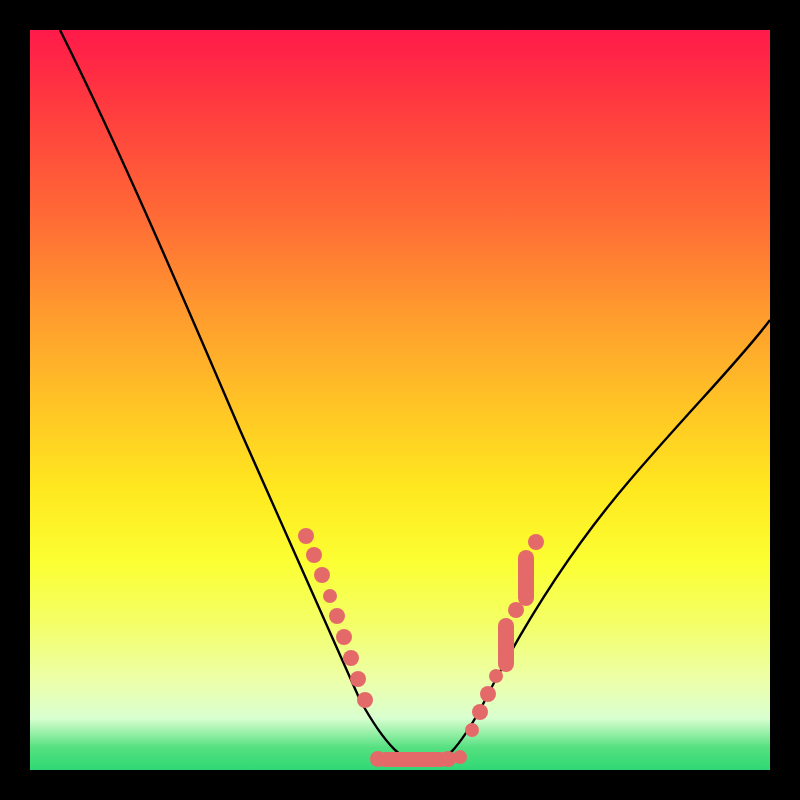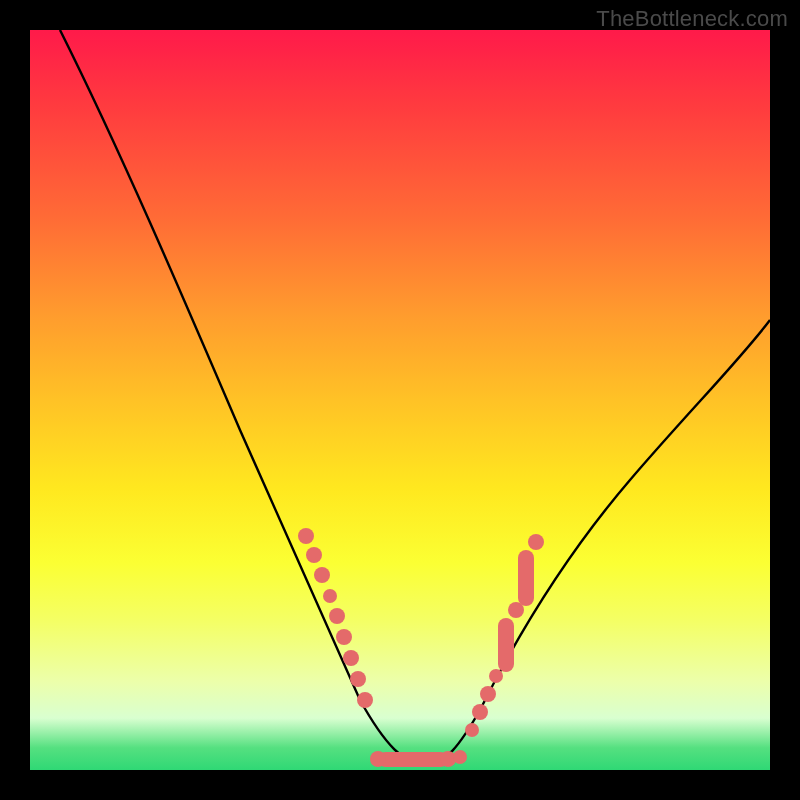--- a/index.html
+++ b/index.html
@@ -88,14 +88,13 @@
         <circle cx="458" cy="664" r="8"></circle>
         <circle cx="466" cy="646" r="7"></circle>
         <rect x="468" y="588" width="16" height="54" rx="8"></rect>
         <circle cx="486" cy="580" r="8"></circle>
         <rect x="488" y="520" width="16" height="56" rx="8"></rect>
         <circle cx="506" cy="512" r="8"></circle>
       </g>
     </svg>
 
   </div>
-  <div class="watermark">TheBottleneck.com</div>
 </div>
 
 </body></html>

